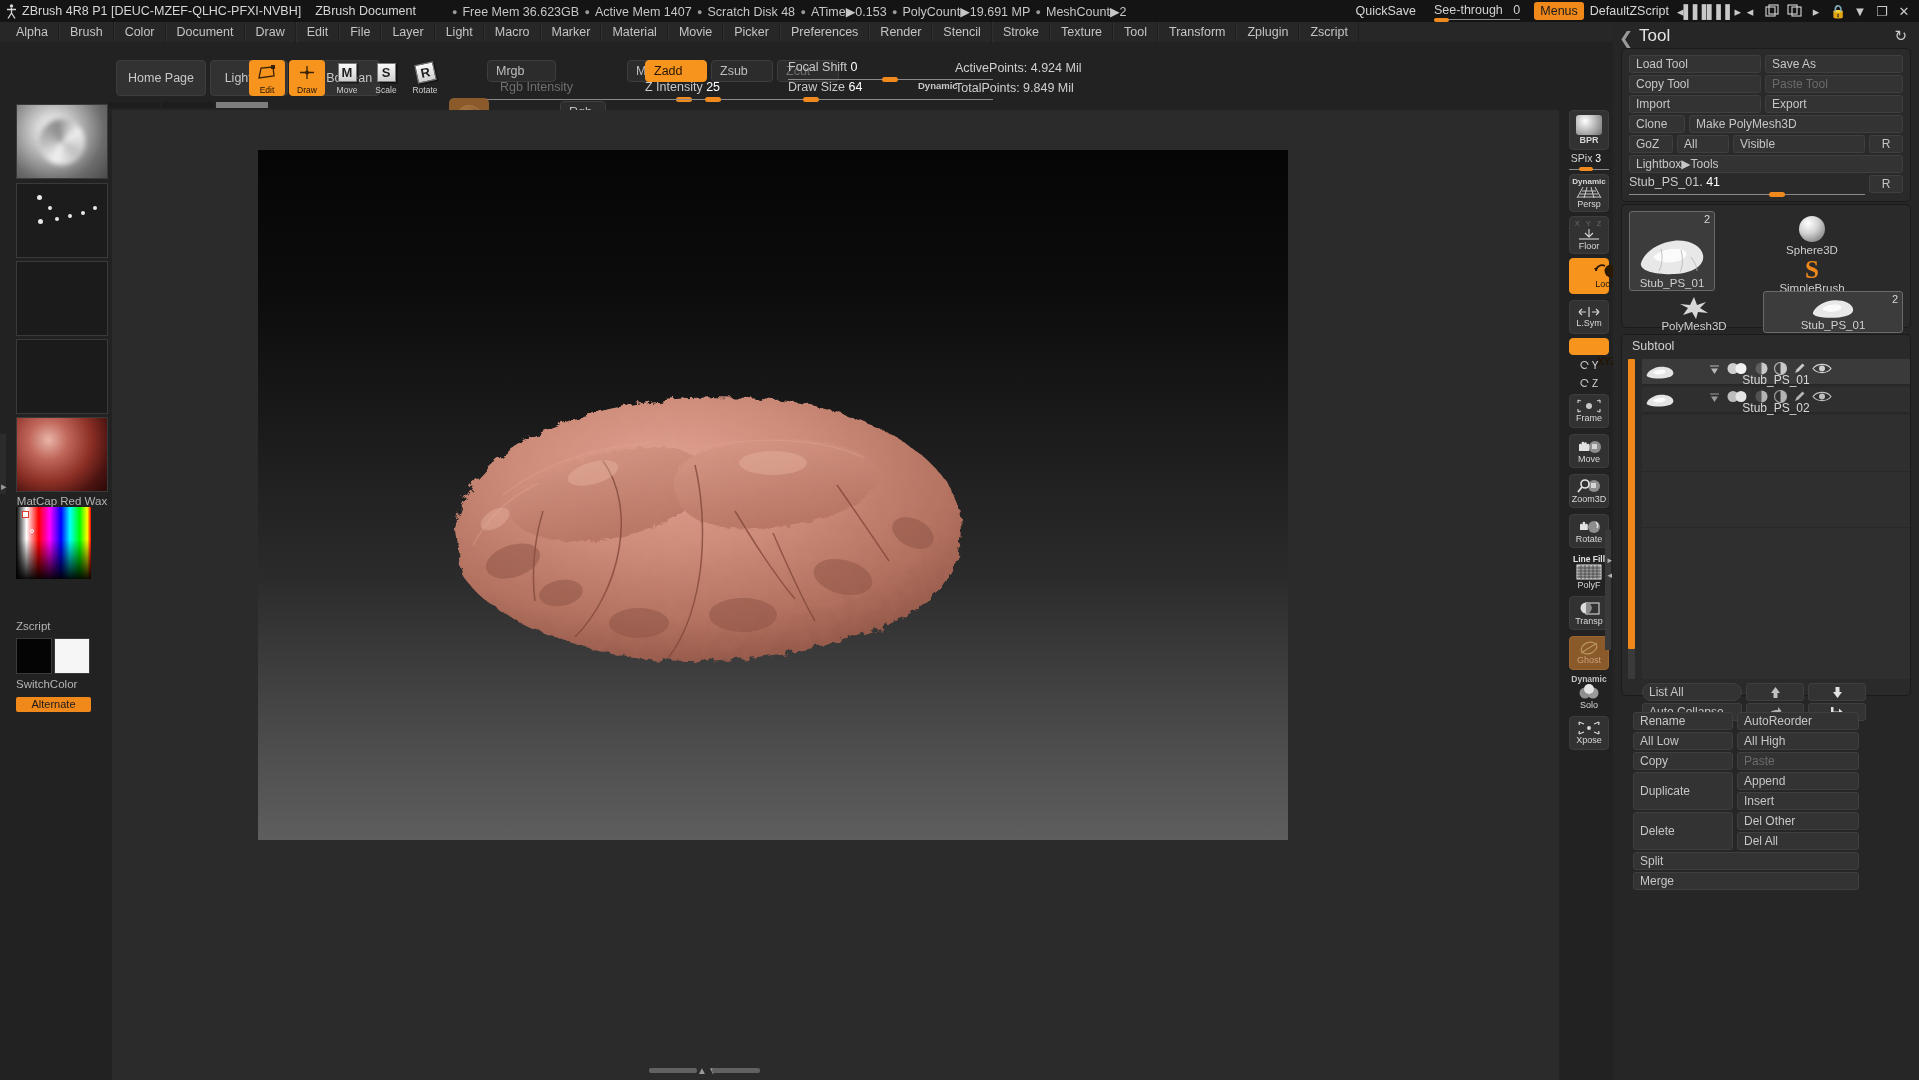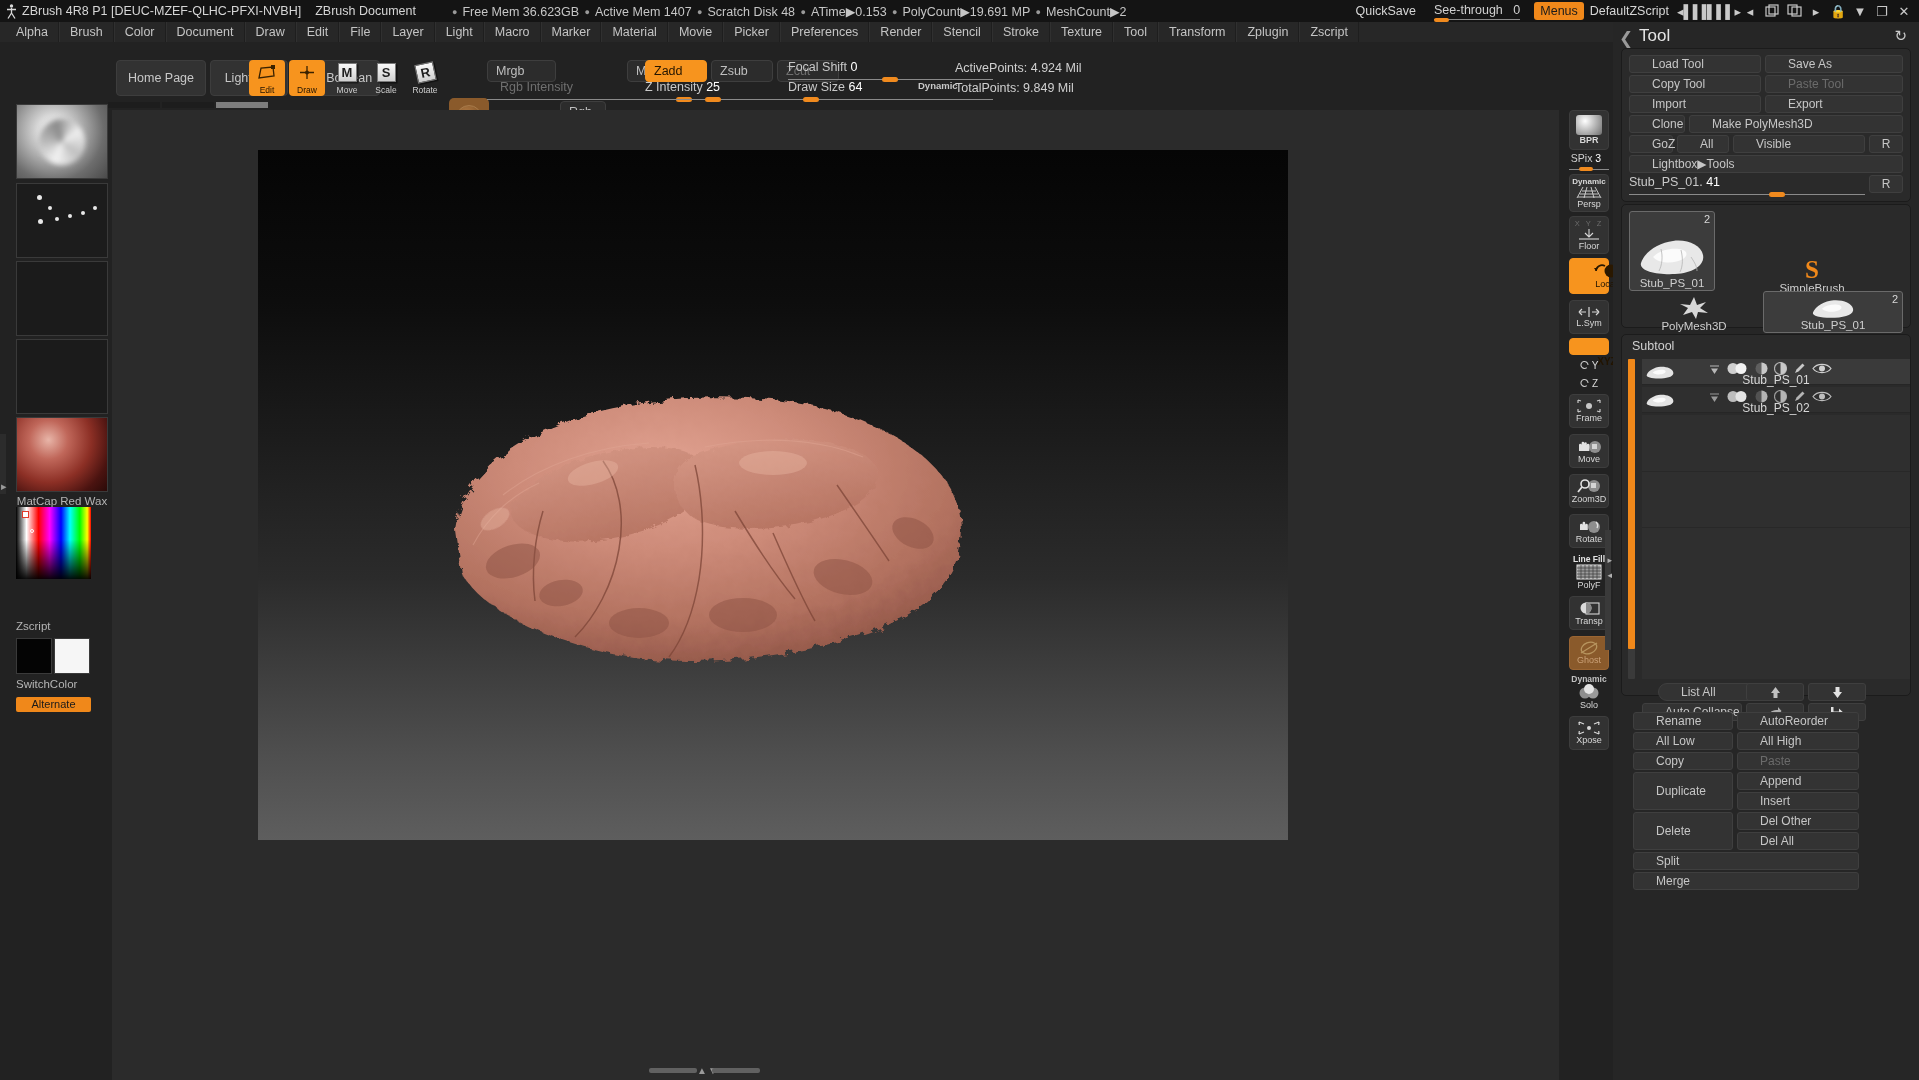--- a/index.html
+++ b/index.html
@@ -184,21 +184,21 @@
   .tp-title { position:absolute; left:26px; top:4px; font-size:17px; color:#e4e4e4; }
   .tp-reset { position:absolute; right:12px; top:5px; font-size:15px; color:#c8c8c8; }
 
   .tp-group {
     position:absolute; left:8px; width:290px;
     background:#2a2a2a; border:1px solid #1b1b1b; border-radius:5px;
   }
   .tbtn {
     position:absolute; height:18px; background:#333333; border:1px solid #3f3f3f;
     border-radius:3px; color:#c6c6c6; font-size:12px;
-    display:flex; align-items:center; padding-left:22px;
+    display:flex; align-items:center; padding-left:6px;
   }
   .tbtn.dim { color:#6b6b6b; }
   .tbtn.center { justify-content:center; padding-left:0; }
 
   .thumb {
     position:absolute; background:#333333; border:1px solid #444; border-radius:3px;
     display:flex; flex-direction:column; align-items:center; justify-content:flex-end;
     font-size:11.5px; color:#cfcfcf; padding-bottom:1px; overflow:hidden;
   }
   .thumb .badge { position:absolute; right:4px; top:1px; font-size:11px; color:#d8d8d8; }
@@ -735,20 +735,24 @@
         <svg width="70" height="44" viewBox="0 0 70 44" style="margin-top:8px;">
           <path d="M4 30 C8 18 22 10 36 8 C50 6 64 12 66 22 C68 32 56 40 38 41 C20 42 2 38 4 30 Z" fill="#e8e8e8"></path>
           <path d="M16 24 C22 18 32 15 42 16 C50 17 52 22 46 26 C38 31 22 31 16 24 Z" fill="#fbfbfb"></path>
           <g stroke="#b4b4b4" stroke-width="0.8" fill="none">
               <path d="M24 16 C26 24 25 32 22 38 M44 17 C46 25 46 33 43 39 M54 24 C58 30 60 34 60 38"></path>
             </g>
         </svg>
         <span>Stub_PS_01</span>
       </div>
 
+      <div class="thumb flat" style="left:99px;top:6px;width:182px;height:46px;">
+        <div class="sphere-ico" style="margin-bottom:2px;"></div>
+        <span>Sphere3D</span>
+      </div>
 
       <div class="thumb flat" style="left:99px;top:48px;width:182px;height:42px;">
         <div style="font-size:25px;font-weight:bold;color:#f0881a;line-height:24px;font-family:'Liberation Serif',serif;">S</div>
         <span>SimpleBrush</span>
       </div>
 
       <div class="thumb flat" style="left:7px;top:88px;width:130px;height:40px;">
         <svg width="34" height="24" viewBox="0 0 34 24">
           <path d="M17 1 L20 9 L29 6 L23 12 L31 17 L21 16 L19 23 L15 16 L6 19 L11 12 L3 8 L13 9 Z" fill="#d8d8d8"></path>
         </svg>
@@ -834,21 +838,21 @@
             </svg>
         </div>
         <div class="st-rowname">Stub_PS_02</div>
       </div>
 
       <div style="position:absolute;left:20px;top:80px;width:268px;height:264px;background:#2f2f2f;">
         <div style="position:absolute;left:0;top:56px;width:268px;height:1px;background:#282828;"></div>
         <div style="position:absolute;left:0;top:112px;width:268px;height:1px;background:#282828;"></div>
       </div>
 
-      <div class="tbtn" style="left:36px;top:348px;width:100px;border-radius:9px;">List All</div>
+      <div class="tbtn" style="left:20px;top:348px;width:100px;border-radius:9px;">List All</div>
       <div class="tbtn center" style="left:124px;top:348px;width:58px;">
         <svg width="13" height="13" viewBox="0 0 13 13">
             <path d="M6.5 1 L11 7 H8.5 V12 H4.5 V7 H2 Z" fill="#c0c0c0"></path>
           </svg>
       </div>
       <div class="tbtn center" style="left:186px;top:348px;width:58px;">
         <svg width="13" height="13" viewBox="0 0 13 13">
             <path d="M6.5 12 L11 6 H8.5 V1 H4.5 V6 H2 Z" fill="#e2e2e2"></path>
           </svg>
       </div>

